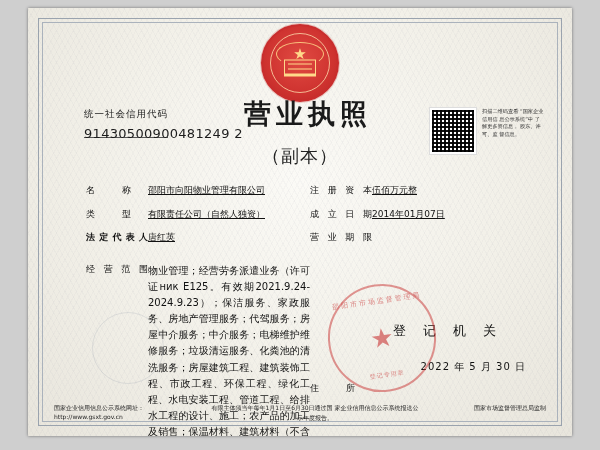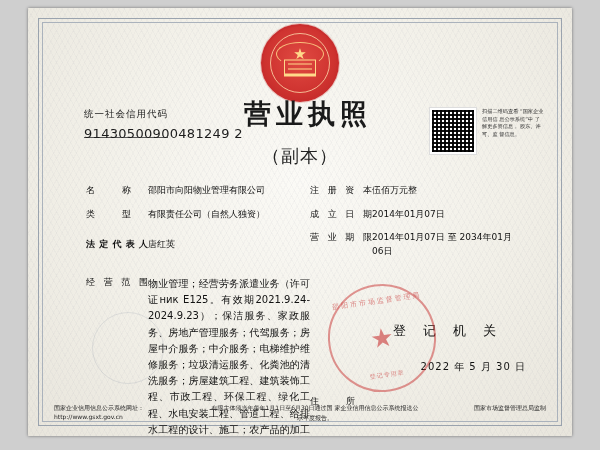--- a/index.html
+++ b/index.html
@@ -210,20 +210,21 @@
   .lbl.spread {
     display: inline-block;
     text-align: justify;
     text-align-last: justify;
     letter-spacing: 0;
   }
   .val {
     flex: 1;
     color: #111;
     line-height: 1.5;
+    text-decoration: underline;
   }
 
   
   .scope-row { display: flex; align-items: flex-start; margin-top: 8px; }
   .scope-lbl {
     width: 62px;
     flex: 0 0 62px;
     letter-spacing: 0;
     display: inline-block;
     text-align: justify;
@@ -381,21 +382,20 @@
         </div>
       </div>
 
       <div class="row">
         <div class="col-l">
           <span class="lbl spread" style="font-weight:bold">法定代表人</span>
           <span class="val">唐红英</span>
         </div>
         <div class="col-r">
           <span class="lbl spread">营业期限</span>
-          <span class="val">2014年01月07日 至 2034年01月06日</span>
         </div>
       </div>
 
       <div class="row">
         <div class="col-l scope-row">
           <span class="scope-lbl">经营范围</span>
           <span class="scope-text">物业管理；经营劳务派遣业务（许可证ник E125。有效期2021.9.24-2024.9.23）；保洁服务、家政服务、房地产管理服务；代驾服务；房屋中介服务；中介服务；电梯维护维修服务；垃圾清运服务、化粪池的清洗服务；房屋建筑工程、建筑装饰工程、市政工程、环保工程、绿化工程、水电安装工程、管道工程、给排水工程的设计、施工；农产品的加工及销售；保温材料、建筑材料（不含危险化学品）、消防器材、日用百货、办公用品、五金交电的销售及安装维修；机构承诺业务。（依法须经批准的项目，经相关部门批准后方可开展经营活动）</span>
         </div>
         <div class="col-r addr-row">
           <span class="lbl">住　　所</span>

